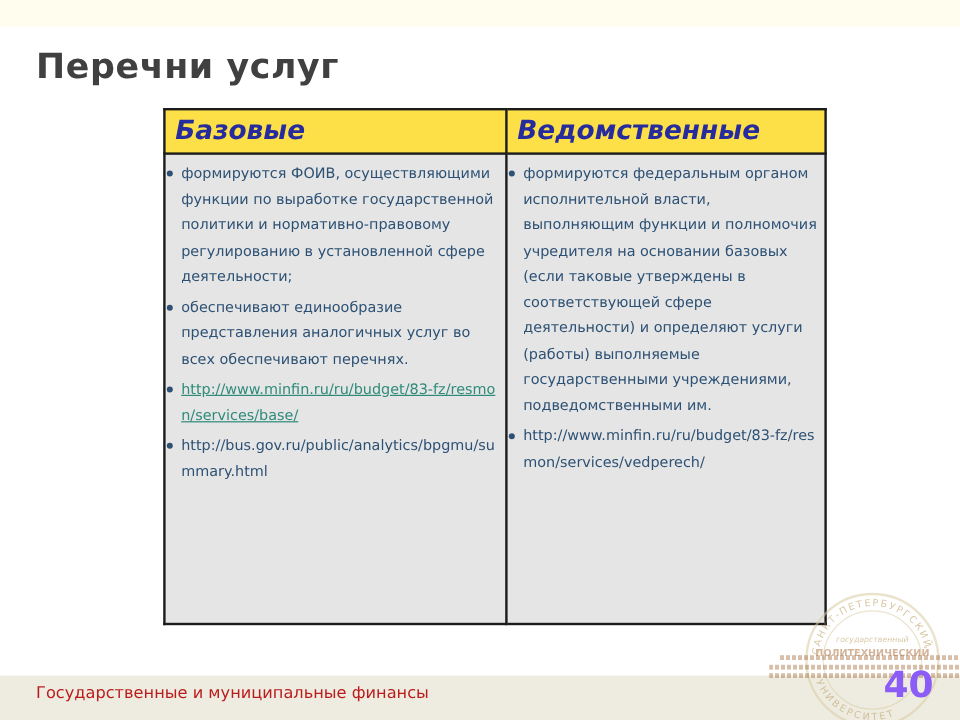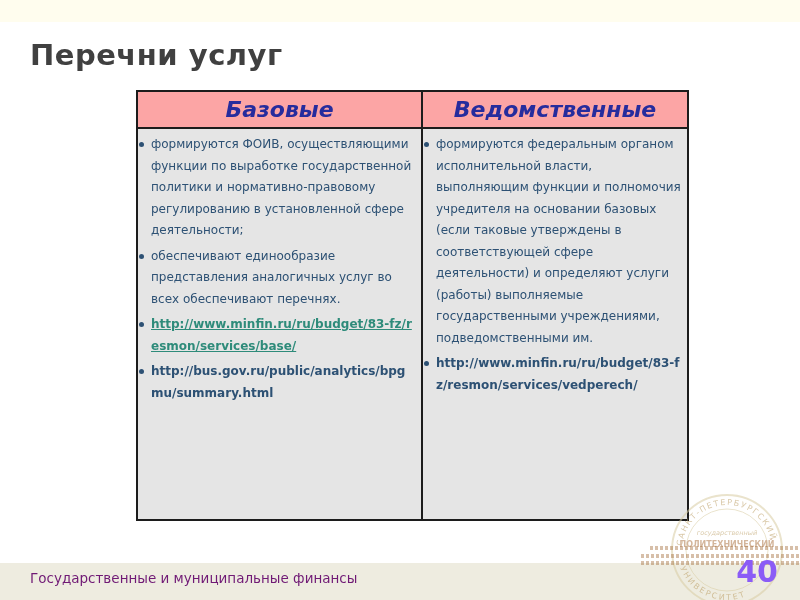--- a/index.html
+++ b/index.html
@@ -11,38 +11,38 @@
   .title{
     position:absolute;left:30px;top:38px;margin:0;
     font-size:29px;font-weight:bold;color:#404040;letter-spacing:.5px;
   }
   table.tbl{
     position:absolute;left:136px;top:90px;width:551px;
     border-collapse:collapse;table-layout:fixed;
   }
   .tbl th,.tbl td{border:2px solid #1c1c1c;}
   .tbl th{
-    background:#fca5a5;color:#262c9d;font-style:italic;font-weight:bold;
-    font-size:22px;text-align:center;padding:5px 20px;
+    background:#fde047;color:#262c9d;font-style:italic;font-weight:bold;
+    font-size:22px;text-align:left;padding:5px 8px;
   }
   .tbl td{
     background:#e5e5e5;vertical-align:top;color:#2d5174;
     font-size:12px;line-height:21.5px;
     padding:5px 4px 8px 13px;height:377px;
   }
   .li{position:relative;margin:0 0 4px 0;}
   .dot{
     position:absolute;left:-12px;top:8px;width:5px;height:5px;
     border-radius:50%;background:#2d5174;
   }
-  .url{word-break:break-all;font-weight:bold;}
+  .url{word-break:break-all;}
   .link{color:#2e8b7a;text-decoration:underline;cursor:pointer;}
   
   .footband{position:absolute;left:0;top:563px;width:800px;height:37px;background:#eeece0;z-index:1;}
-  .foottext{position:absolute;left:30px;top:570px;font-size:13.5px;color:#701a75;z-index:3;}
+  .foottext{position:absolute;left:30px;top:570px;font-size:13.5px;color:#b91c1c;z-index:3;}
   .pagenum{position:absolute;right:22px;top:554px;font-size:30px;font-weight:bold;color:#8b5cf6;z-index:3;}
   
   .wm{position:absolute;left:652px;top:475px;width:150px;height:125px;overflow:hidden;z-index:2;opacity:.55;}
   .wline{
     position:absolute;height:4px;z-index:2;opacity:.5;
     background:repeating-linear-gradient(90deg,rgba(155,95,40,.8) 0 3px,rgba(155,95,40,0) 3px 5px);
   }
   .wline1{left:650px;top:546px;width:150px;}
   .wline2{left:641px;top:554px;width:159px;}
   .wline3{left:641px;top:561px;width:159px;}

